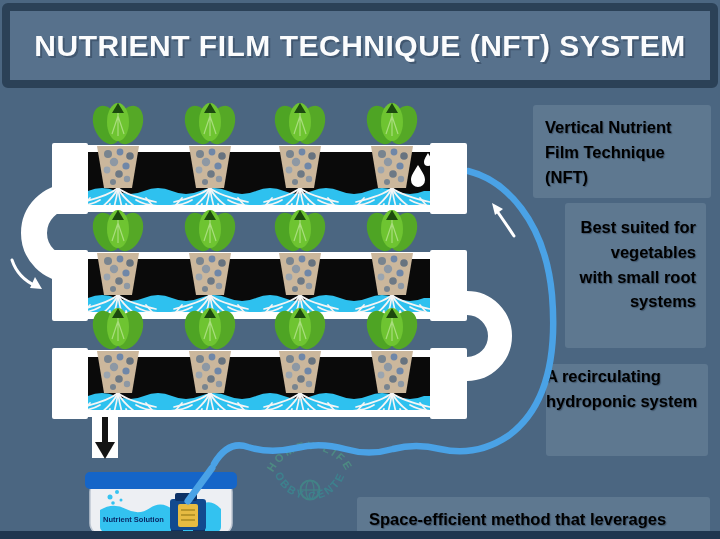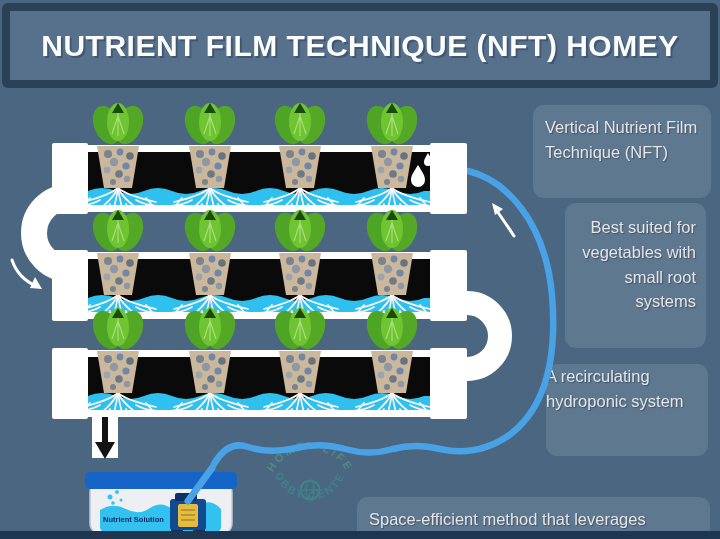--- a/index.html
+++ b/index.html
@@ -5,36 +5,36 @@
   html,body{margin:0;padding:0;}
   body{width:720px;height:539px;overflow:hidden;background:#4b6681;
        font-family:"Liberation Sans",sans-serif;position:relative;}
   .page{position:absolute;inset:0;width:720px;height:539px;background:#4b6681;}
   .bottom-frame{position:absolute;left:0;bottom:0;width:720px;height:8px;background:#1f3650;z-index:5;}
   .banner{position:absolute;left:2px;top:3px;width:716px;height:85px;box-sizing:border-box;
           border:8px solid #2b4157;background:#57718c;border-radius:6px;z-index:4;
           display:flex;align-items:center;justify-content:center;}
   .banner h1{margin:0;font-size:30px;font-weight:800;letter-spacing:.5px;color:#fbfcfd;
              white-space:nowrap;text-shadow:2px 2px 0 rgba(25,40,60,.35);}
-  .note{position:absolute;background:#5e7890;border-radius:11px;box-sizing:border-box;
-        color:#e5e5e5;font-weight:normal;z-index:2;
+  .note{position:absolute;background:#5e7890;border-radius:3px;box-sizing:border-box;
+        color:#000000;font-weight:bold;z-index:2;
         text-shadow:1px 1px 1px rgba(25,40,60,.45);line-height:1.5;}
   .note1{left:533px;top:105px;width:178px;height:93px;padding:10px 12px;font-size:16.5px;}
   .note2{left:565px;top:203px;width:141px;height:145px;padding:12px 10px;font-size:16.5px;text-align:right;}
   .note3{left:546px;top:364px;width:162px;height:92px;padding:0;font-size:16.5px;}
   .note4{left:357px;top:464px;width:353px;height:67px;padding:10px 12px;font-size:16.5px;margin-top:33px;}
   svg.diagram{position:absolute;inset:0;z-index:3;}
 </style>
 </head>
 <body>
 
 <div class="page">
 
   <div class="banner">
-    <h1>NUTRIENT FILM TECHNIQUE (NFT) HOMEY</h1>
+    <h1>NUTRIENT FILM TECHNIQUE (NFT) SYSTEM</h1>
   </div>
 
   <div class="note note1">
     <span>Vertical Nutrient Film Technique (NFT)</span>
   </div>
   <div class="note note2">
     <span>Best suited for vegetables with small root systems</span>
   </div>
   <div class="note note3">
     <span>A recirculating hydroponic system</span>

